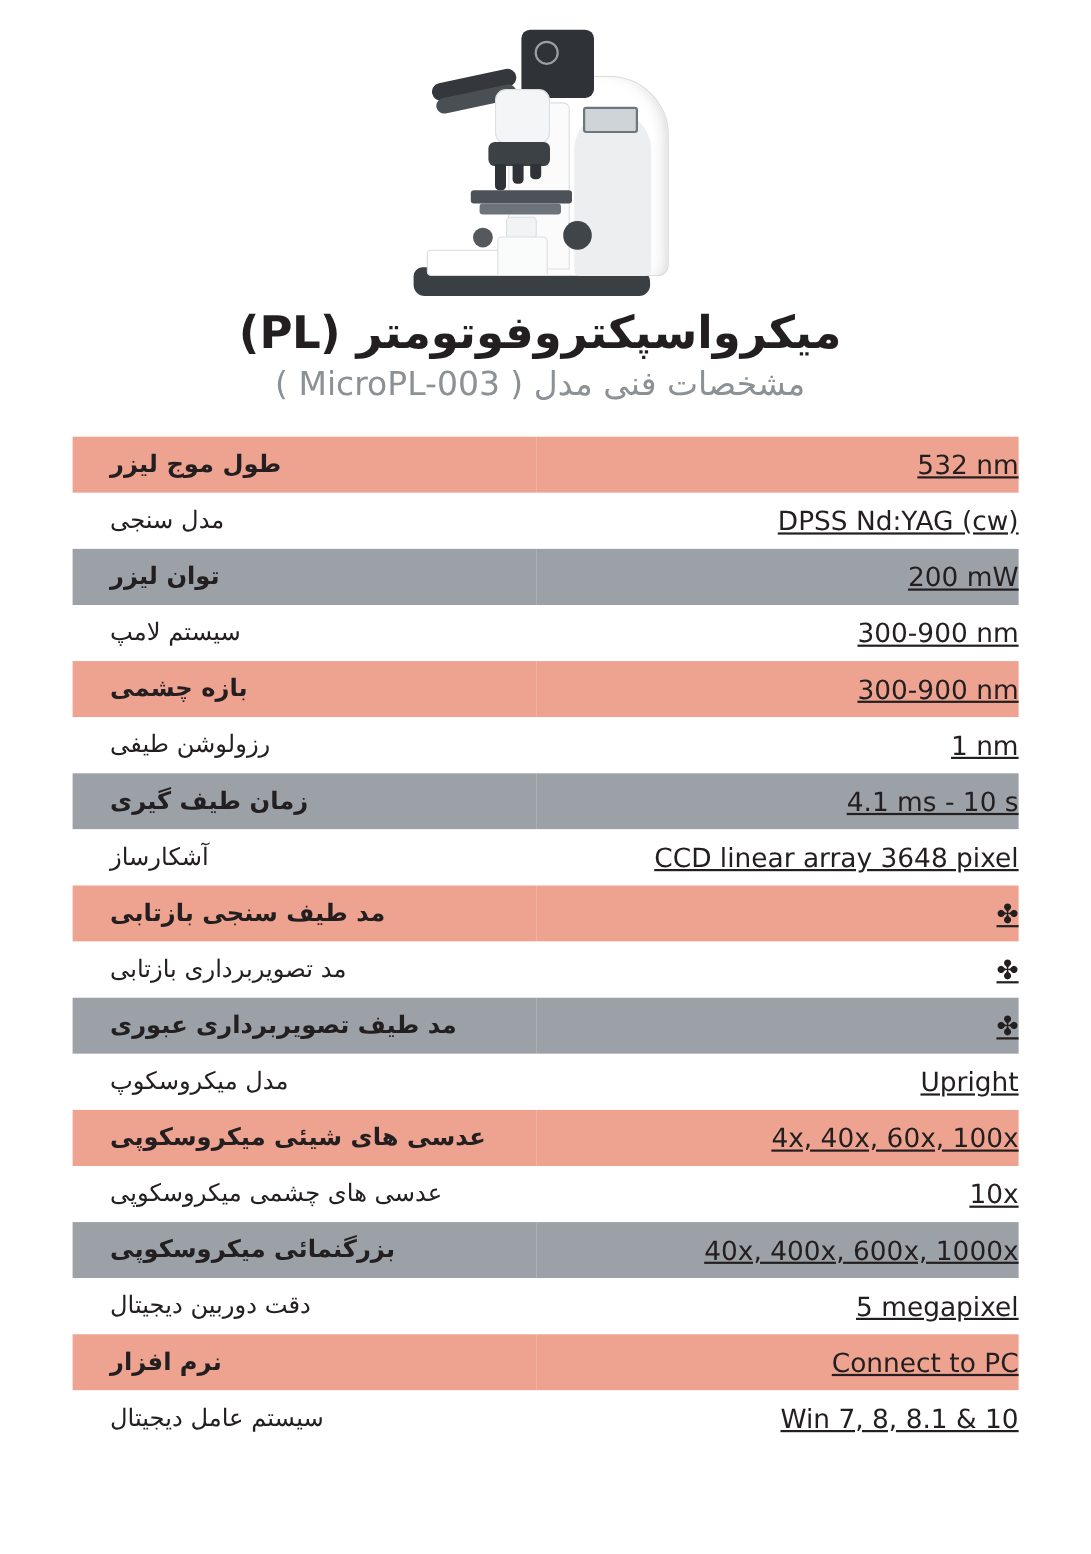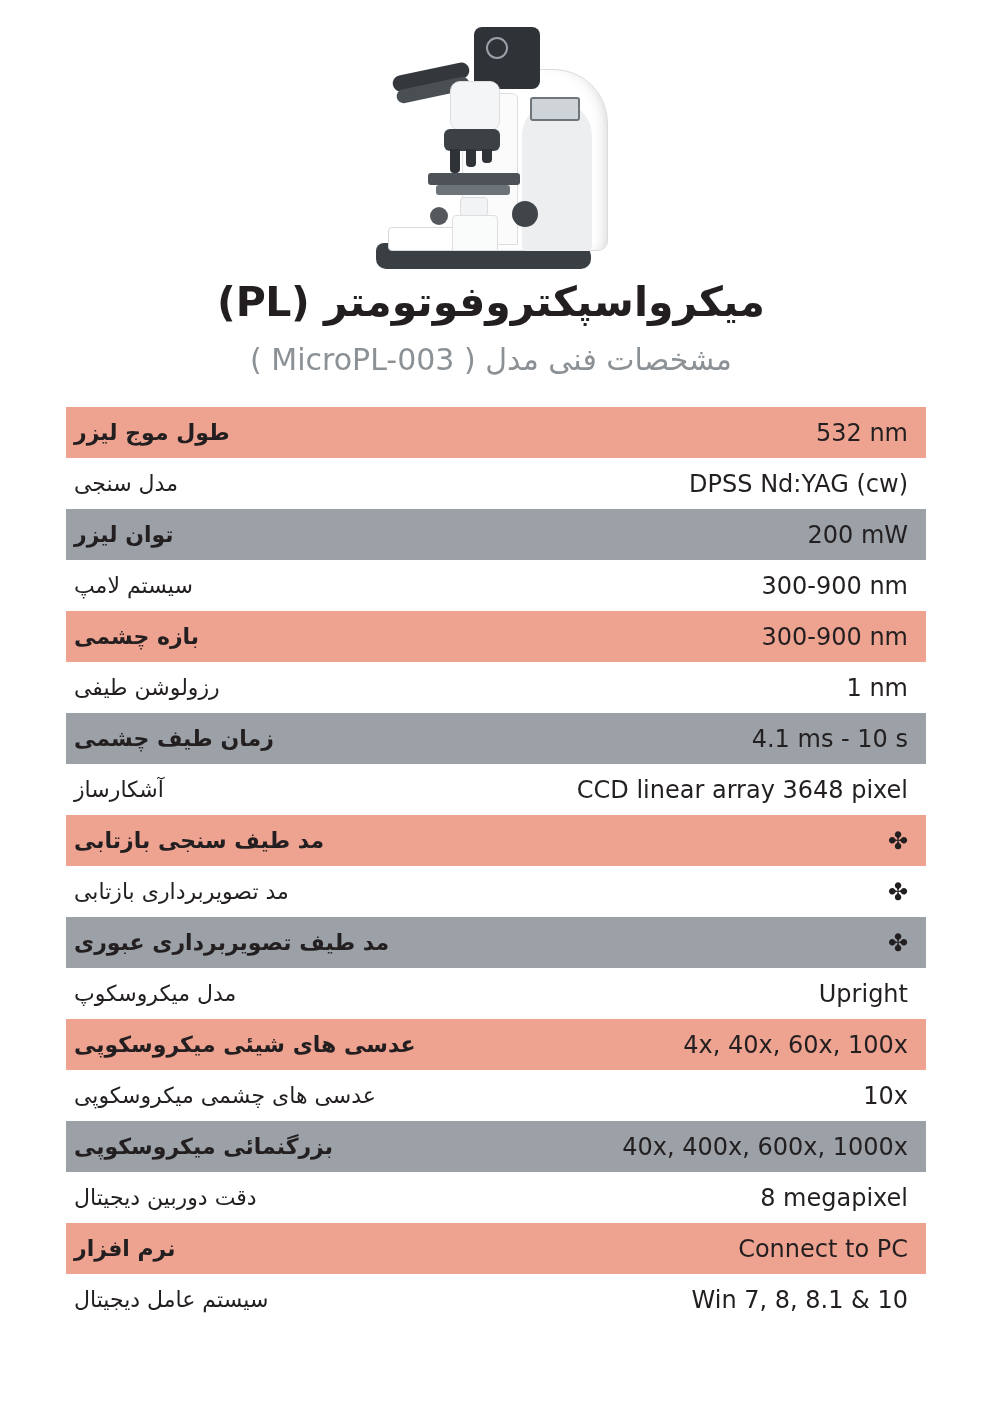--- a/index.html
+++ b/index.html
@@ -230,21 +230,21 @@
   .title-main {
     font-family: "DejaVu Sans", "Liberation Sans", sans-serif;
     font-weight: bold;
     font-size: 41px;
     line-height: 1.25;
     color: #231f20;
     direction: rtl;
     letter-spacing: -0.5px;
   }
   .title-sub {
-    margin-top: 12px;
+    margin-top: 2px;
     font-size: 30px;
     color: #8c9196;
     direction: rtl;
     line-height: 1.3;
   }
 
   
   .spec-table {
     margin: 28px 66px 0 66px;
     width: 860px;
@@ -256,30 +256,31 @@
     vertical-align: middle;
     padding: 0 14px;
     font-size: 23px;
   }
   td.label {
     width: 47%;
     text-align: left;
     font-weight: bold;
     direction: rtl;
     font-size: 22px;
-    padding-left: 8px;
+    padding-left: 34px;
     margin-left: 25px;
   }
   td.value {
     width: 53%;
     text-align: right;
     direction: ltr;
     font-weight: normal;
     font-size: 24px;
-    padding-right: 18px;
+    padding-right: 0;
+    text-decoration: underline;
   }
   tr.salmon { background: #eea391; }
   tr.gray   { background: #9ba1a6; }
   tr.white  { background: #ffffff; }
   tr.white td, tr.white td.label { font-weight: normal; }
   tr.white td.label { font-weight: normal; }
 </style>
 </head>
 <body>
 
@@ -335,21 +336,21 @@
       <tr class="salmon">
         <td class="value">300-900 nm</td>
         <td class="label">بازه چشمی</td>
       </tr>
       <tr class="white">
         <td class="value">1 nm</td>
         <td class="label">رزولوشن طیفی</td>
       </tr>
       <tr class="gray">
         <td class="value">4.1 ms - 10 s</td>
-        <td class="label">زمان طیف چشمی</td>
+        <td class="label">زمان طیف گیری</td>
       </tr>
       <tr class="white">
         <td class="value">CCD linear array 3648 pixel</td>
         <td class="label">آشکارساز</td>
       </tr>
       <tr class="salmon">
         <td class="value">✤</td>
         <td class="label">مد  طیف سنجی بازتابی</td>
       </tr>
       <tr class="white">
@@ -370,21 +371,21 @@
       </tr>
       <tr class="white">
         <td class="value">10x</td>
         <td class="label">عدسی های چشمی میکروسکوپی</td>
       </tr>
       <tr class="gray">
         <td class="value">40x, 400x, 600x, 1000x</td>
         <td class="label">بزرگنمائی میکروسکوپی</td>
       </tr>
       <tr class="white">
-        <td class="value">8 megapixel</td>
+        <td class="value">5 megapixel</td>
         <td class="label">دقت دوربین دیجیتال</td>
       </tr>
       <tr class="salmon">
         <td class="value">Connect to PC</td>
         <td class="label">نرم افزار</td>
       </tr>
       <tr class="white">
         <td class="value">Win 7, 8, 8.1 &amp; 10</td>
         <td class="label">سیستم عامل دیجیتال</td>
       </tr>

